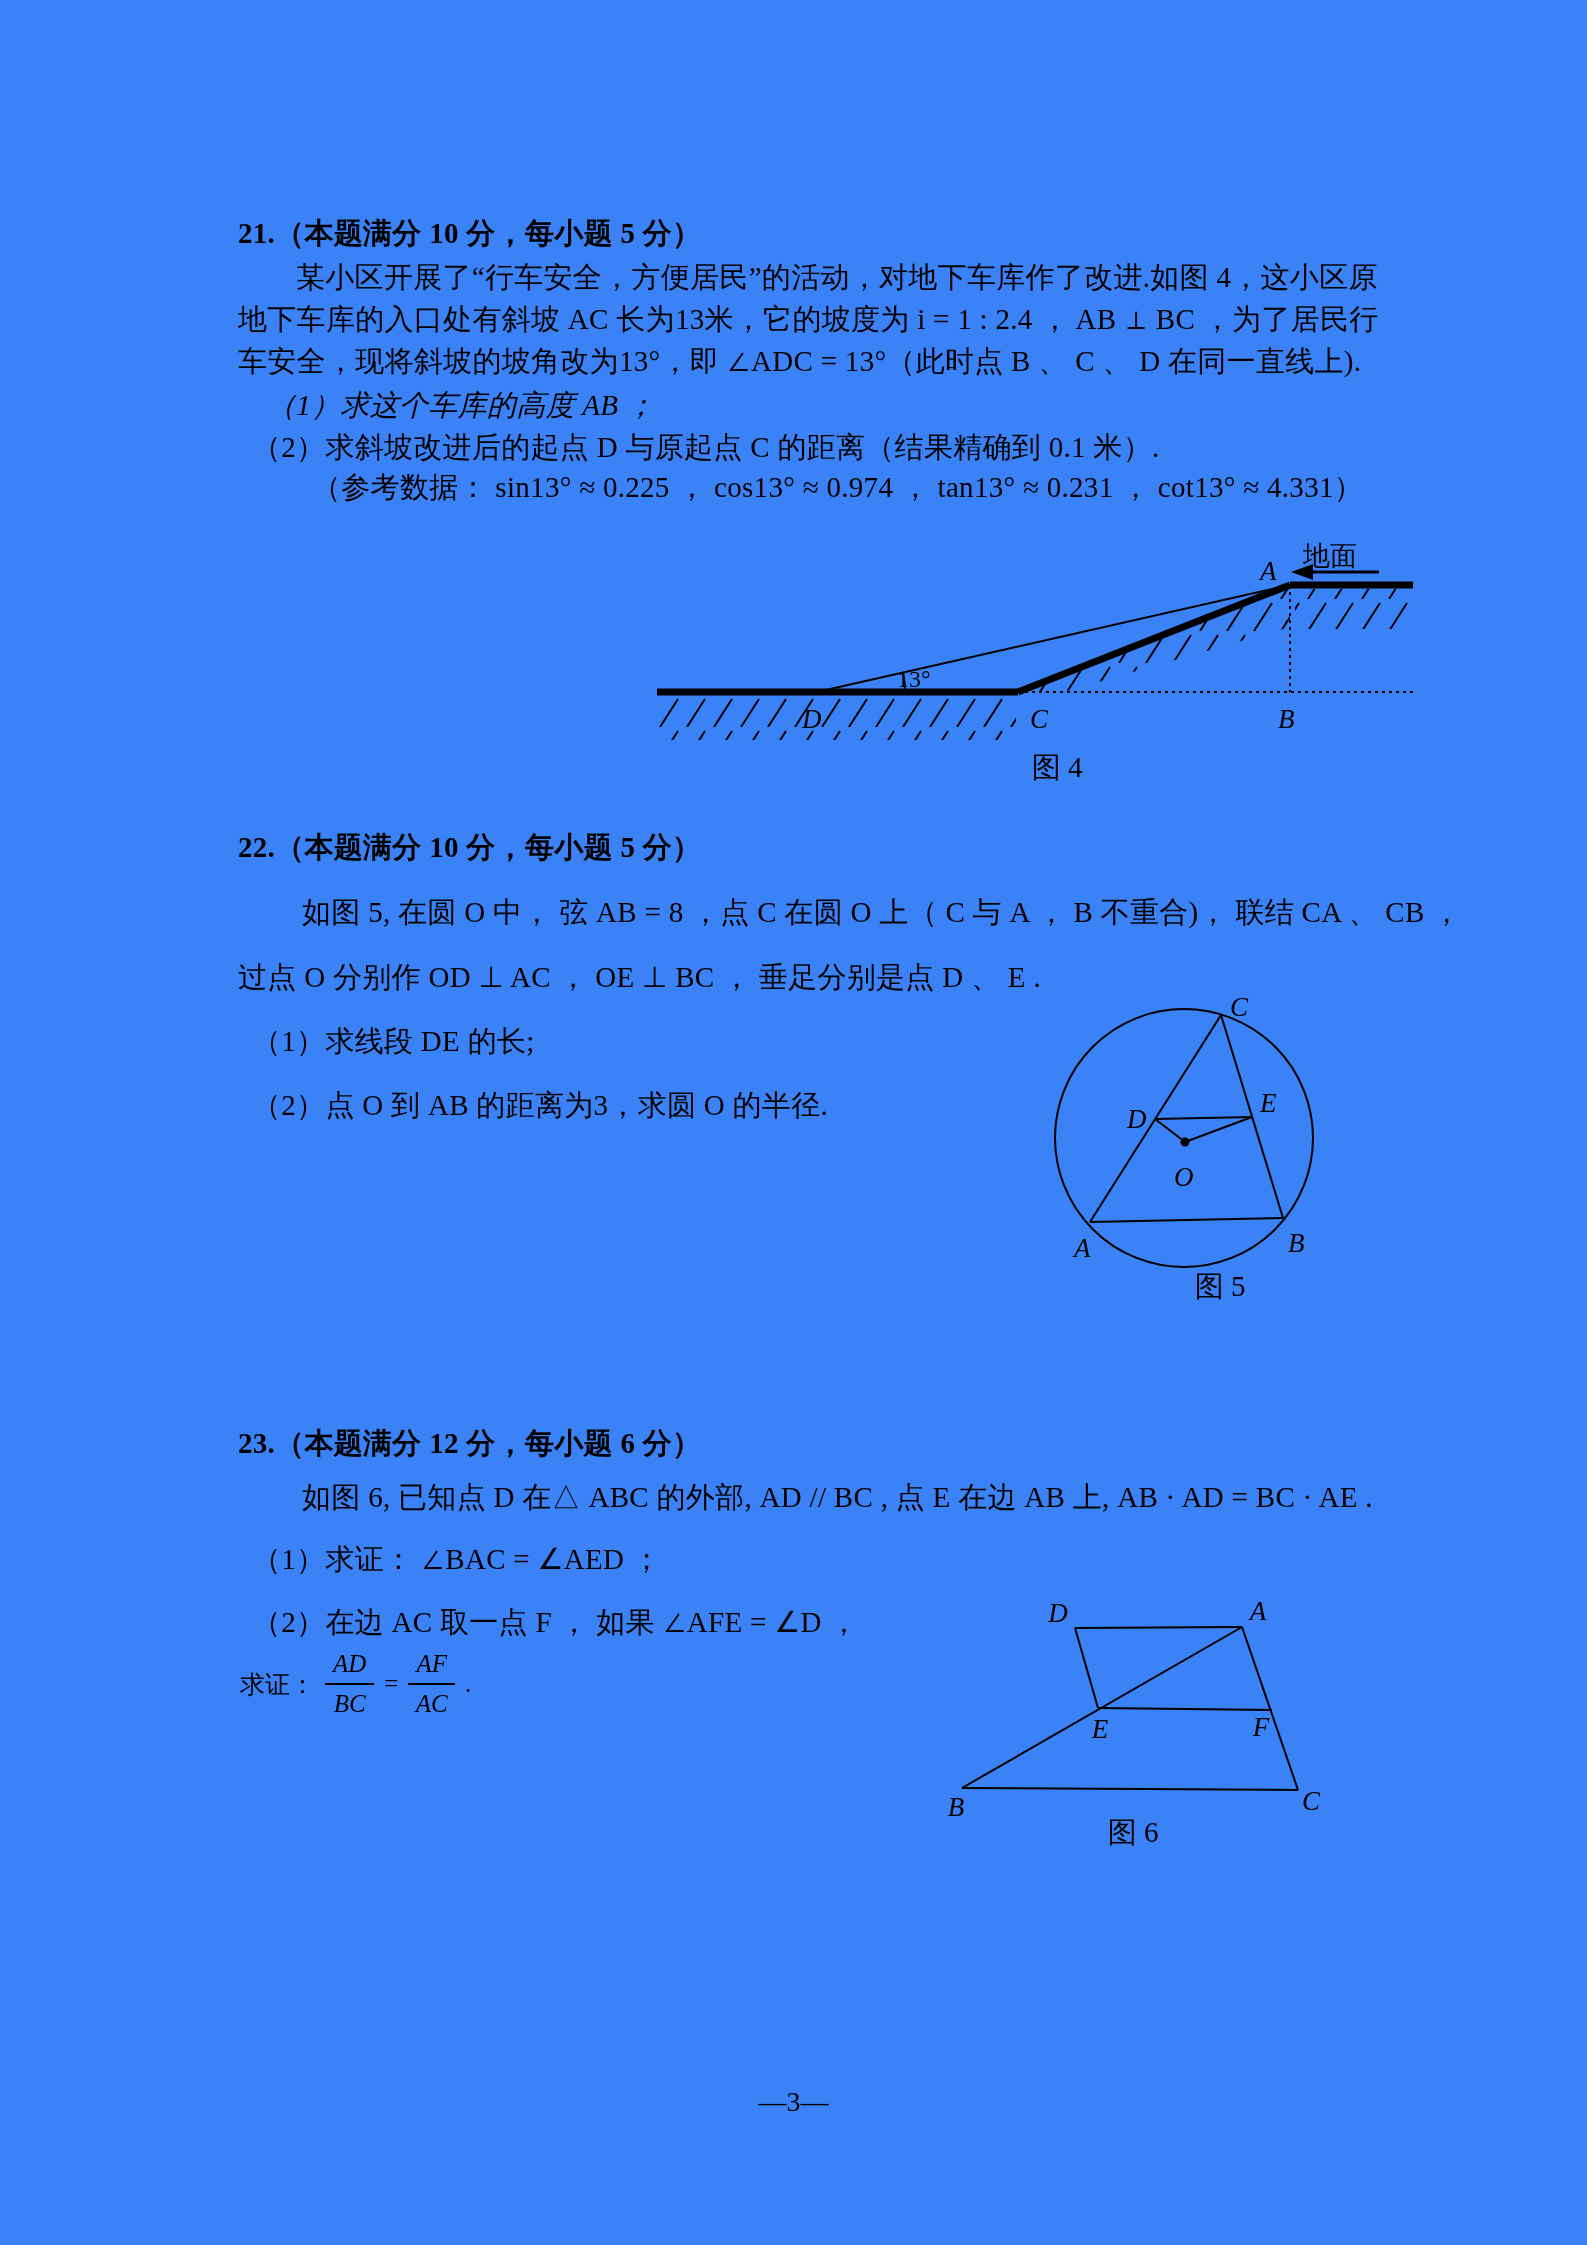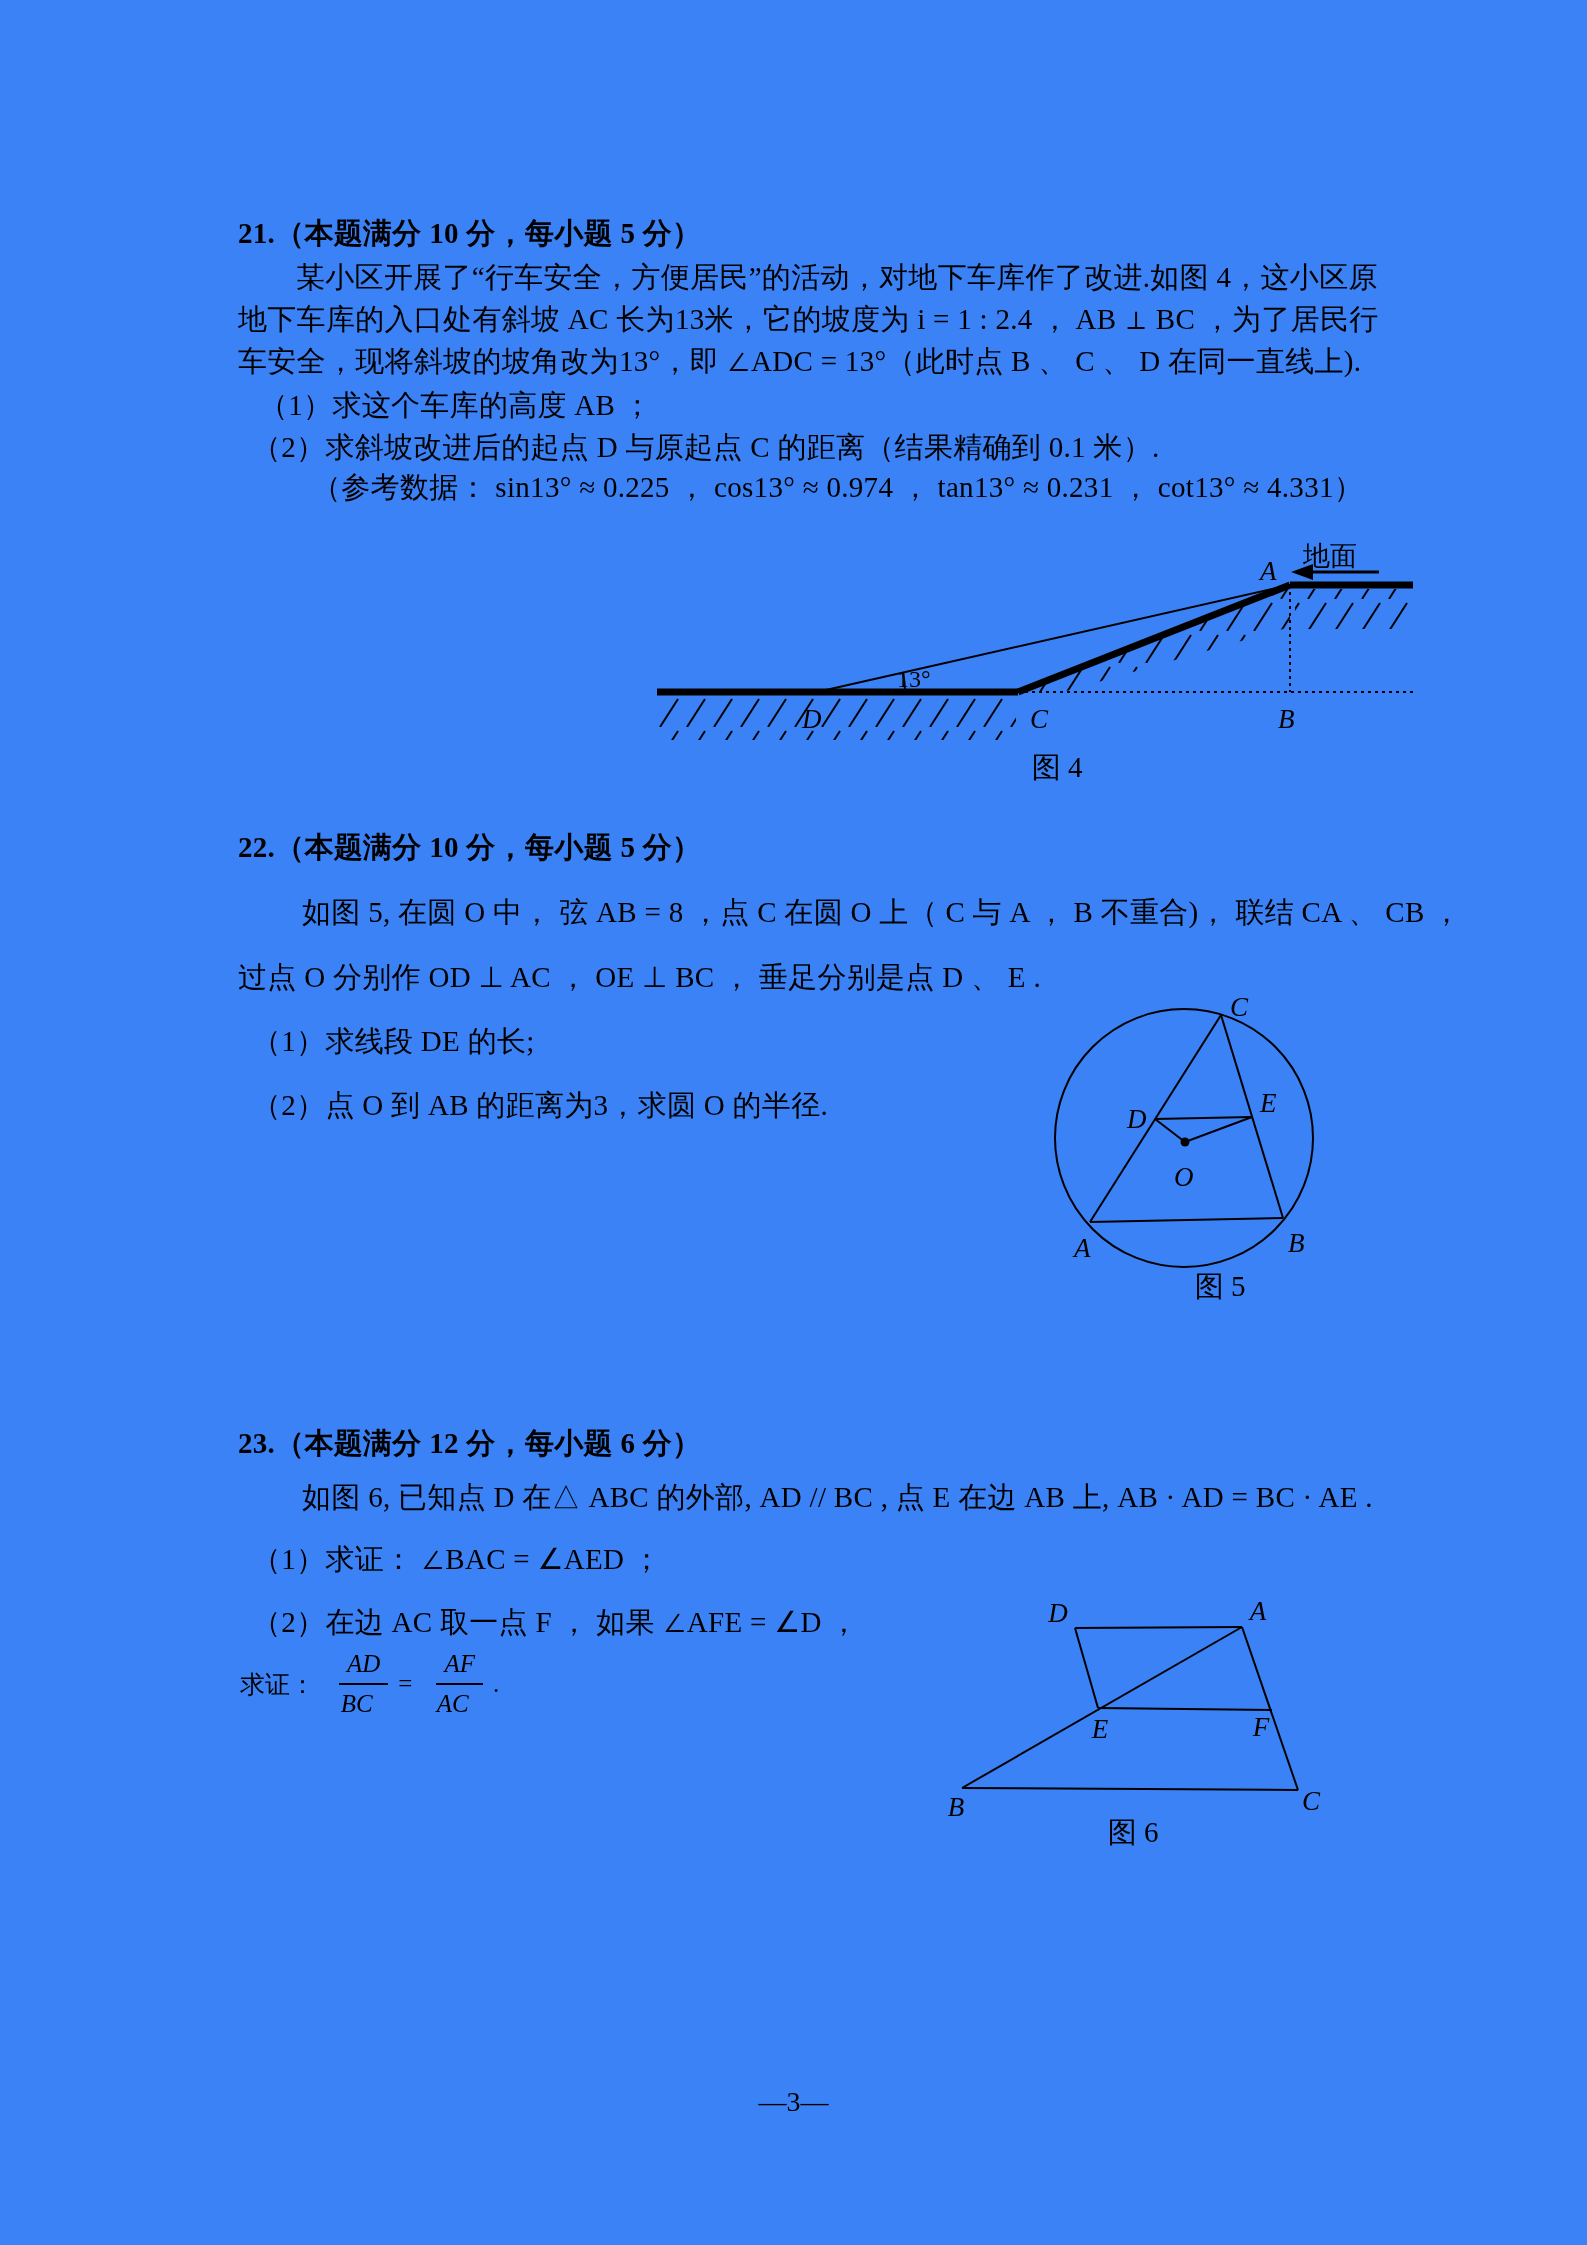--- a/index.html
+++ b/index.html
@@ -9,34 +9,34 @@
   }
   .tline{position:absolute;white-space:nowrap;font-size:29px;letter-spacing:.3px;line-height:38px;}
   .hdr{font-weight:bold;}
   .fig{position:absolute;}
   .fig svg{display:block;}
   .lbl{font-family:"Liberation Serif",serif;font-style:italic;font-size:27px;}
   .cjk{font-family:"Liberation Serif",serif;font-style:normal;font-size:27px;}
   .cap{font-family:"Liberation Serif",serif;font-style:normal;font-size:29px;}
   .proofrow{position:absolute;display:flex;align-items:center;font-size:25px;}
   .frac{display:inline-flex;flex-direction:column;align-items:center;font-style:italic;margin:0 10px;}
-  .frac .num{border-bottom:2px solid #000;padding:0 8px 3px;line-height:32px;margin-left:14px;}
+  .frac .num{border-bottom:2px solid #000;padding:0 8px 3px;line-height:32px;}
   .frac .den{padding-top:3px;line-height:32px;}
   .pageno{position:absolute;left:0;right:0;text-align:center;font-size:28px;}
 </style>
 </head>
 <body>
 
 <div class="page">
 
   <div class="tline hdr" style="left:238px;top:214px;">21.（本题满分 10 分，每小题 5 分）</div>
   <div class="tline" style="left:296px;top:258px;">某小区开展了“行车安全，方便居民”的活动，对地下车库作了改进.如图 4，这小区原</div>
   <div class="tline" style="left:238px;top:300px;">地下车库的入口处有斜坡 AC 长为13米，它的坡度为 i = 1 : 2.4 ， AB ⊥ BC ，为了居民行</div>
   <div class="tline" style="left:238px;top:342px;">车安全，现将斜坡的坡角改为13°，即 ∠ADC = 13°（此时点 B 、 C 、 D 在同一直线上).</div>
-  <div class="tline" style="left:259px;top:386px;">（1）求这个车库的高度 AB ；</div>
+  <div class="tline" style="left:267px;top:386px;font-style:italic;">（1）求这个车库的高度 AB ；</div>
   <div class="tline" style="left:252px;top:428px;">（2）求斜坡改进后的起点 D 与原起点 C 的距离（结果精确到 0.1 米）.</div>
   <div class="tline" style="left:312px;top:468px;">（参考数据： sin13° ≈ 0.225 ， cos13° ≈ 0.974 ， tan13° ≈ 0.231 ， cot13° ≈ 4.331）</div>
 
   <div class="fig" style="left:655px;top:535px;">
     <svg width="760" height="250" viewBox="0 0 760 250">
       <defs>
         <pattern id="hatch" patternUnits="userSpaceOnUse" width="27" height="32">
           <line x1="5" y1="32" x2="23" y2="4" stroke="#000" stroke-width="2"></line>
         </pattern>
       </defs>

